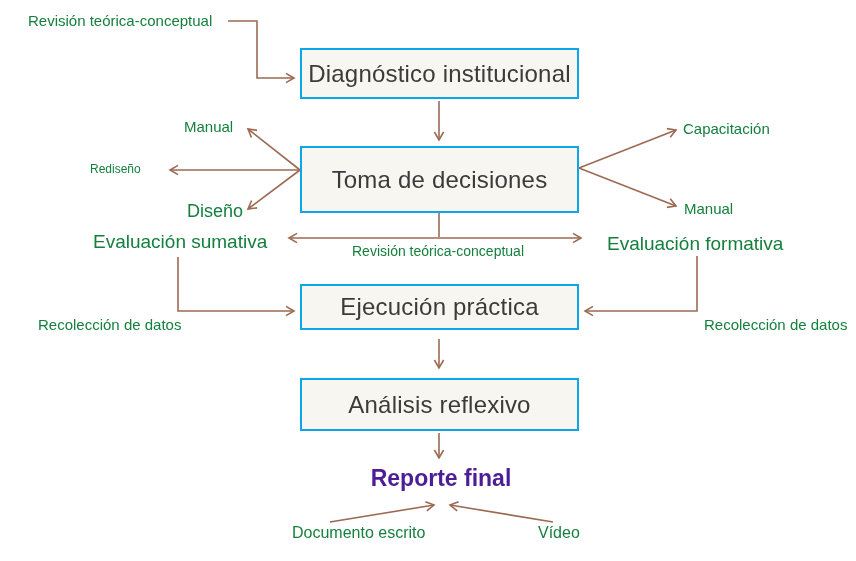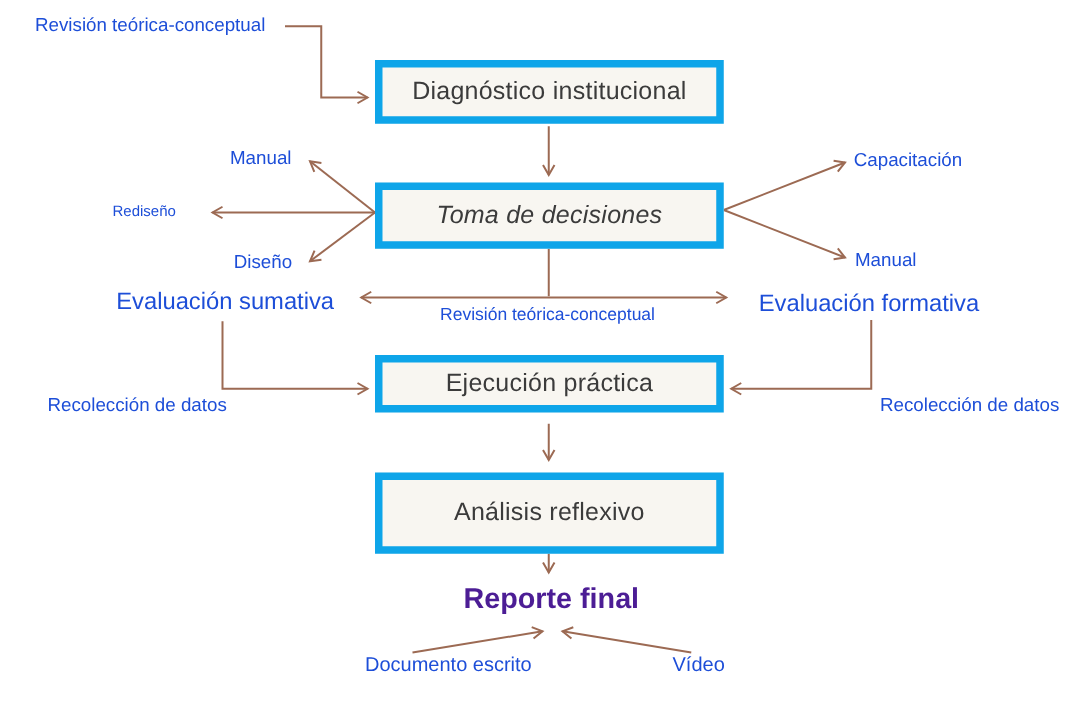--- a/index.html
+++ b/index.html
@@ -16,38 +16,38 @@
     position: absolute;
     left: 0; top: 0;
     width: 856px; height: 561px;
   }
   .node {
     position: absolute;
     left: 300px;
     width: 279px;
     box-sizing: border-box;
     background: #f8f6f1;
-    border: 6px solid #0ea5e9;
+    border: 2px solid #0ea5e9;
     display: flex;
     align-items: center;
     justify-content: center;
-    font-size: 20px;
+    font-size: 24px;
     color: #3b3b3b;
     letter-spacing: 0.2px;
   }
   .node-diagnostico { top: 48px;  height: 51px; }
-  .node-toma        { top: 146px; height: 53px; font-style: italic; }
+  .node-toma        { top: 146px; height: 67px; }
   .node-ejecucion   { top: 284px; height: 46px; }
-  .node-analisis    { top: 378px; height: 65px; }
+  .node-analisis    { top: 378px; height: 53px; }
 
-  .lbl { position: absolute; white-space: nowrap; color: #1d4ed8; }
+  .lbl { position: absolute; white-space: nowrap; color: #15803d; }
   .lbl-revision-top     { left: 28px;  top: 12px;  font-size: 15px; }
   .lbl-manual-left      { left: 184px; top: 118px; font-size: 15px; }
   .lbl-rediseno         { left: 90px;  top: 162px; font-size: 12px; }
-  .lbl-diseno           { left: 187px; top: 201px; font-size: 15px; }
+  .lbl-diseno           { left: 187px; top: 201px; font-size: 18px; }
   .lbl-capacitacion     { left: 683px; top: 120px; font-size: 15px; }
   .lbl-manual-right     { left: 684px; top: 200px; font-size: 15px; }
   .lbl-eval-sumativa    { left: 93px;  top: 231px; font-size: 19px; }
   .lbl-eval-formativa   { left: 607px; top: 233px; font-size: 19px; }
   .lbl-revision-mid     { left: 438px; top: 243px; font-size: 14px;
                           transform: translateX(-50%);
                           background: #ffffff; padding: 0 6px; }
   .lbl-recoleccion-left { left: 38px;  top: 316px; font-size: 15px; }
   .lbl-recoleccion-right{ left: 704px; top: 316px; font-size: 15px; }
   .lbl-reporte-final    { left: 441px; top: 465px; font-size: 23px;

